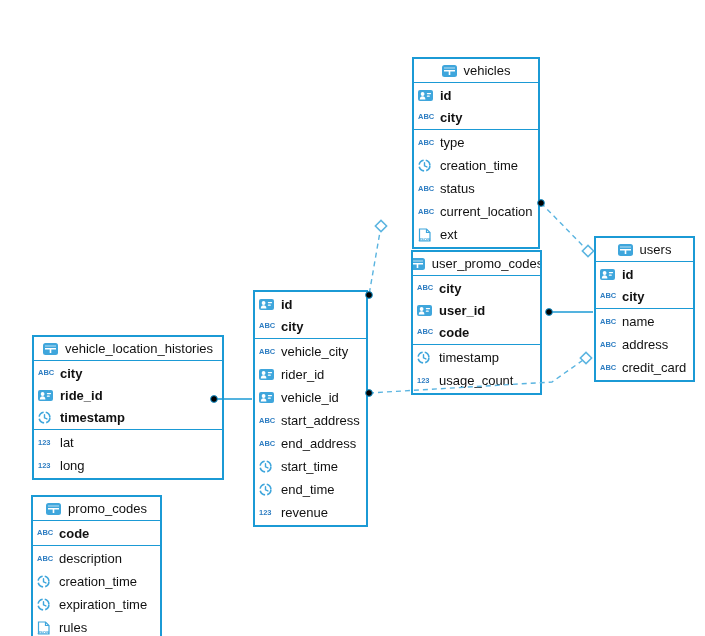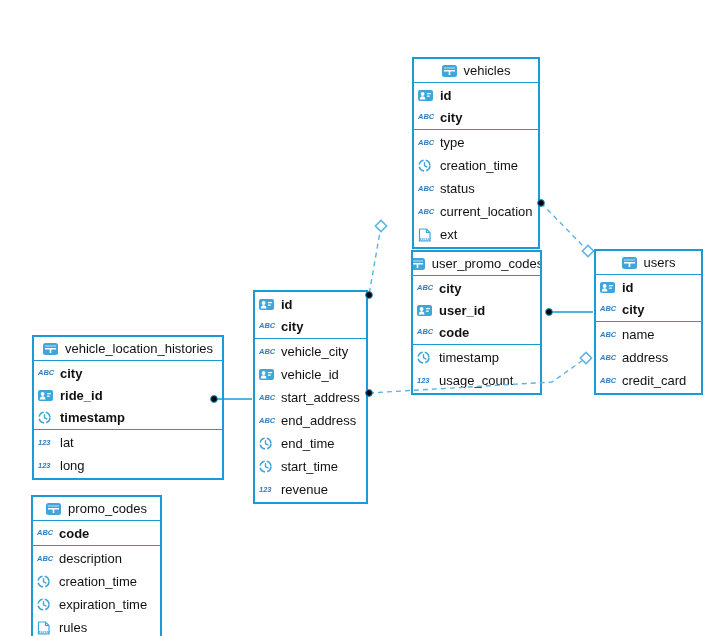--- a/index.html
+++ b/index.html
@@ -28,21 +28,21 @@
   .sec{padding:1px 0;}
   .sec.pk{border-bottom:1px solid var(--line);}
   .row{
     display:flex;align-items:center;gap:5px;
     padding:2px 4px;
     font-size:13px;color:#111;
     white-space:nowrap;
   }
   .sec.pk .row{height:18px;font-weight:bold;}
   .sec.cols .row{height:19px;}
-  .icw{width:17px;min-width:17px;display:inline-flex;align-items:center;justify-content:flex-start;font-style:italic;}
+  .icw{width:17px;min-width:17px;display:inline-flex;align-items:center;justify-content:flex-start;}
   .ticon{font-size:7.5px;font-weight:bold;color:var(--icotext);letter-spacing:0;line-height:1;}
 </style>
 </head>
 <body>
 
 <div id="canvas" style="--line: #1b9ad5; --icotext: #2f7ec2; width: 705px; height: 636px;">
   <svg id="wires" width="705" height="636" viewBox="0 0 705 636">
       <g>
         <polyline points="381,226 369,295" fill="none" stroke="#5ab4e0" stroke-width="1.4" stroke-dasharray="5 4"></polyline>
         <rect x="-4" y="-4" width="8" height="8" fill="#ffffff" stroke="#5ab4e0" stroke-width="1.5" transform="translate(381,226) rotate(45)"></rect>
@@ -188,21 +188,21 @@
           <span>timestamp</span>
         </div>
         <div class="row">
           <span class="icw">
             <span class="ticon">123</span>
           </span>
           <span>usage_count</span>
         </div>
       </div>
     </div>
-    <div class="tbl" style="left: 594px; top: 249px; width: 109px;">
+    <div class="tbl" style="left: 594px; top: 236px; width: 101px;">
       <div class="hdr">
         <span class="icw">
           <svg width="15" height="12" viewBox="0 0 15 12">
             <rect width="15" height="12" rx="2.5" fill="#3fa6dc"></rect>
             <rect x="2" y="5" width="11" height="1.5" fill="#fff"></rect>
             <rect x="6.7" y="5" width="1.6" height="5" fill="#fff"></rect>
             <rect x="2" y="2.4" width="11" height="1.2" fill="#fff" opacity="0.55"></rect>
           </svg>
         </span>
         <span>users</span>
@@ -279,20 +279,32 @@
         <div class="row">
           <span class="icw">
             <svg width="15" height="11" viewBox="0 0 15 11">
               <rect width="15" height="11" rx="2" fill="#3fa6dc"></rect>
               <circle cx="4.6" cy="4" r="1.9" fill="#fff"></circle>
               <path d="M1.8 9.4 c0-2.1 1.3-3.1 2.8-3.1 s2.8 1 2.8 3.1 z" fill="#fff"></path>
               <rect x="8.8" y="2.9" width="4.3" height="1.3" rx="0.6" fill="#fff"></rect>
               <rect x="8.8" y="5.5" width="3" height="1.3" rx="0.6" fill="#fff"></rect>
             </svg>
           </span>
+          <span>rider_id</span>
+        </div>
+        <div class="row">
+          <span class="icw">
+            <svg width="15" height="11" viewBox="0 0 15 11">
+              <rect width="15" height="11" rx="2" fill="#3fa6dc"></rect>
+              <circle cx="4.6" cy="4" r="1.9" fill="#fff"></circle>
+              <path d="M1.8 9.4 c0-2.1 1.3-3.1 2.8-3.1 s2.8 1 2.8 3.1 z" fill="#fff"></path>
+              <rect x="8.8" y="2.9" width="4.3" height="1.3" rx="0.6" fill="#fff"></rect>
+              <rect x="8.8" y="5.5" width="3" height="1.3" rx="0.6" fill="#fff"></rect>
+            </svg>
+          </span>
           <span>vehicle_id</span>
         </div>
         <div class="row">
           <span class="icw">
             <span class="ticon">ABC</span>
           </span>
           <span>start_address</span>
         </div>
         <div class="row">
           <span class="icw">
@@ -300,30 +312,30 @@
           </span>
           <span>end_address</span>
         </div>
         <div class="row">
           <span class="icw">
             <svg width="13" height="13" viewBox="0 0 13 13">
               <circle cx="6.5" cy="6.5" r="5.4" fill="none" stroke="#3fa6dc" stroke-width="1.6" stroke-dasharray="6.5 2.2"></circle>
               <path d="M6.5 3.7 V6.8 L8.9 7.9" fill="none" stroke="#3fa6dc" stroke-width="1.4" stroke-linecap="round"></path>
             </svg>
           </span>
+          <span>start_time</span>
+        </div>
+        <div class="row">
+          <span class="icw">
+            <svg width="13" height="13" viewBox="0 0 13 13">
+              <circle cx="6.5" cy="6.5" r="5.4" fill="none" stroke="#3fa6dc" stroke-width="1.6" stroke-dasharray="6.5 2.2"></circle>
+              <path d="M6.5 3.7 V6.8 L8.9 7.9" fill="none" stroke="#3fa6dc" stroke-width="1.4" stroke-linecap="round"></path>
+            </svg>
+          </span>
           <span>end_time</span>
-        </div>
-        <div class="row">
-          <span class="icw">
-            <svg width="13" height="13" viewBox="0 0 13 13">
-              <circle cx="6.5" cy="6.5" r="5.4" fill="none" stroke="#3fa6dc" stroke-width="1.6" stroke-dasharray="6.5 2.2"></circle>
-              <path d="M6.5 3.7 V6.8 L8.9 7.9" fill="none" stroke="#3fa6dc" stroke-width="1.4" stroke-linecap="round"></path>
-            </svg>
-          </span>
-          <span>start_time</span>
         </div>
         <div class="row">
           <span class="icw">
             <span class="ticon">123</span>
           </span>
           <span>revenue</span>
         </div>
       </div>
     </div>
     <div class="tbl" style="left: 32px; top: 335px; width: 192px;">

